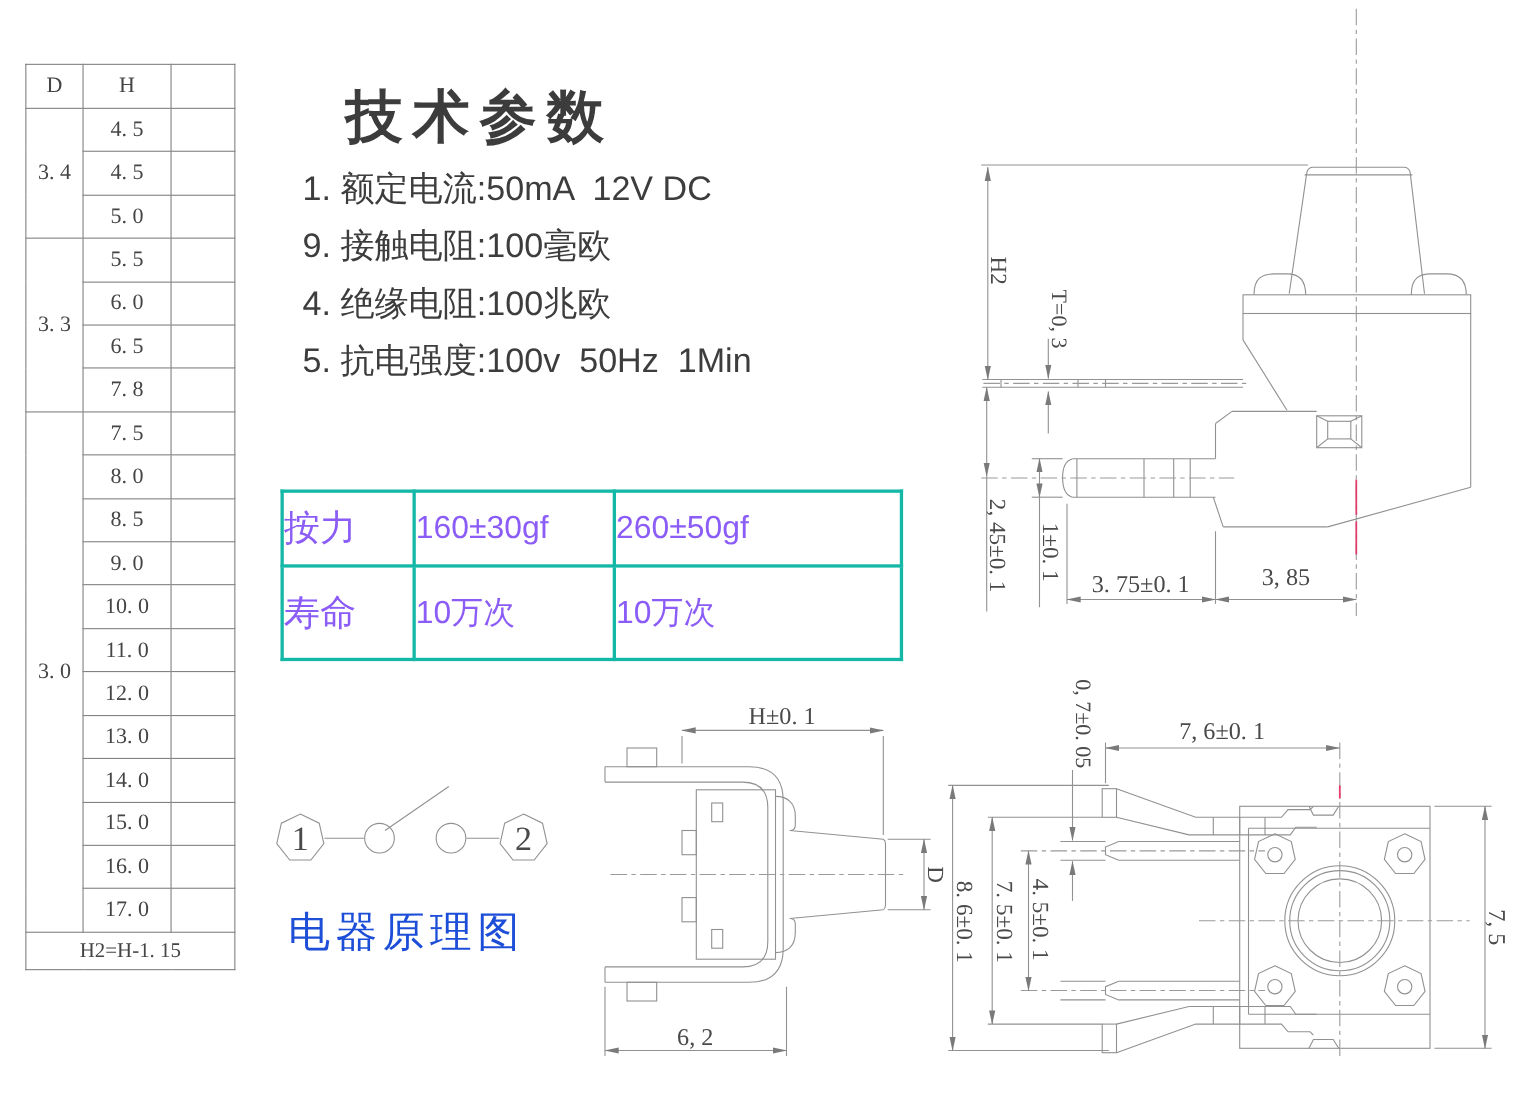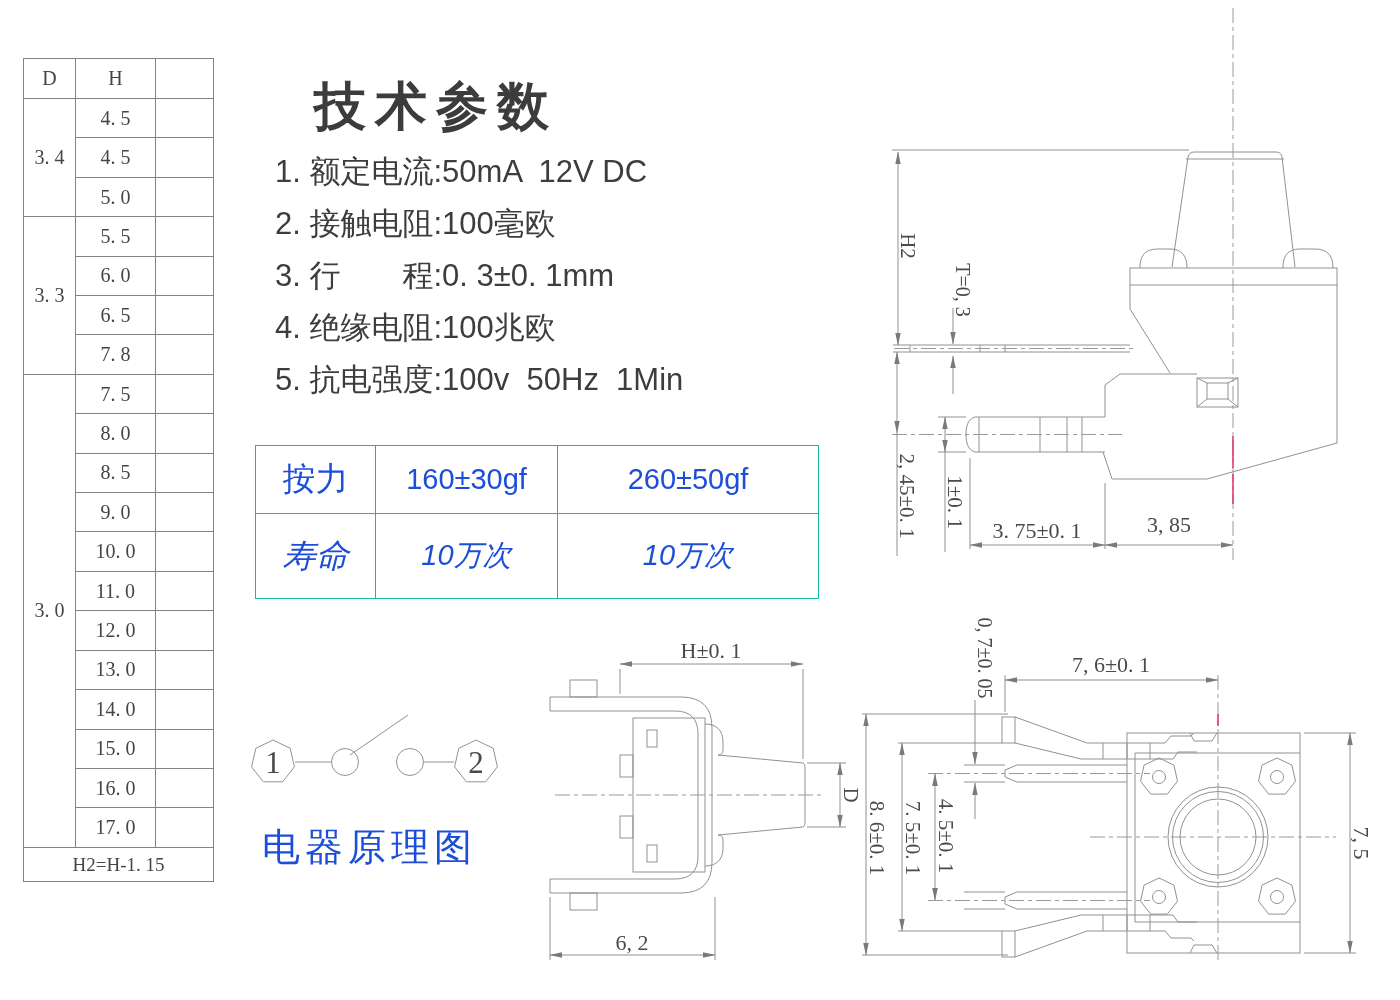--- a/index.html
+++ b/index.html
@@ -12,24 +12,24 @@
   #dh td{border:1px solid #828282;text-align:center;vertical-align:middle;padding:0;}
   #dh tr.hdr{height:40px;}
   #dh tr.ftr{height:34px;font-size:19px;}
   
   #title{position:absolute;left:314px;top:72px;font-size:52px;font-weight:700;
          letter-spacing:9px;color:#3c3c3c;}
   #params{position:absolute;left:275px;top:146px;font-size:31px;color:#3d3d3d;}
   #params .item{height:52px;line-height:52px;white-space:pre;}
   
   #spec{position:absolute;left:255px;top:445px;width:563px;height:153px;table-layout:fixed;}
-  #spec td{border:1px solid #14b8a6;text-align:center;vertical-align:middle;padding:0;
-           font-size:29px;color:#1d4ed8;}
+  #spec td{border:3px solid #14b8a6;text-align:left;vertical-align:middle;padding:0;
+           font-size:29px;color:#8b5cf6;}
   #spec td.cjk{font-size:33px;}
-  #spec tr.r1{height:68px;} #spec tr.r2{height:85px;font-style:italic;}
+  #spec tr.r1{height:68px;} #spec tr.r2{height:85px;}
   
   #cap{position:absolute;left:262px;top:822px;font-size:38px;letter-spacing:5px;
        color:#1d4ed8;font-family:"Liberation Serif",serif;}
   
   svg{position:absolute;overflow:visible;}
   svg .ln{stroke:#919191;stroke-width:1;fill:none;}
   svg .cl{stroke:#9a9a9a;stroke-width:1;fill:none;stroke-dasharray:15 4 4 4;}
   svg .red{stroke:#e23a6d;stroke-width:1.6;fill:none;}
   svg text{font-family:"Liberation Serif",serif;fill:#4a4a4a;}
 </style>
@@ -131,22 +131,21 @@
         </tr>
     <tr class="ftr">
       <td colspan="3">H2=H-1. 15</td>
         </tr>
   </tbody>
     </table>
 
   <div id="title">技术参数</div>
   <div id="params">
     <div class="item">1. 额定电流:50mA  12V DC</div>
-    <div class="item">2. 接触电阻:100毫欧</div>
-    <div class="item">3. 行　　程:0. 3±0. 1mm</div>
+    <div class="item">9. 接触电阻:100毫欧</div>
     <div class="item">4. 绝缘电阻:100兆欧</div>
     <div class="item">5. 抗电强度:100v  50Hz  1Min</div>
   </div>
 
   <table id="spec">
     <colgroup>
         <col style="width:120px">
         <col style="width:182px">
         <col style="width:261px">
       </colgroup>

